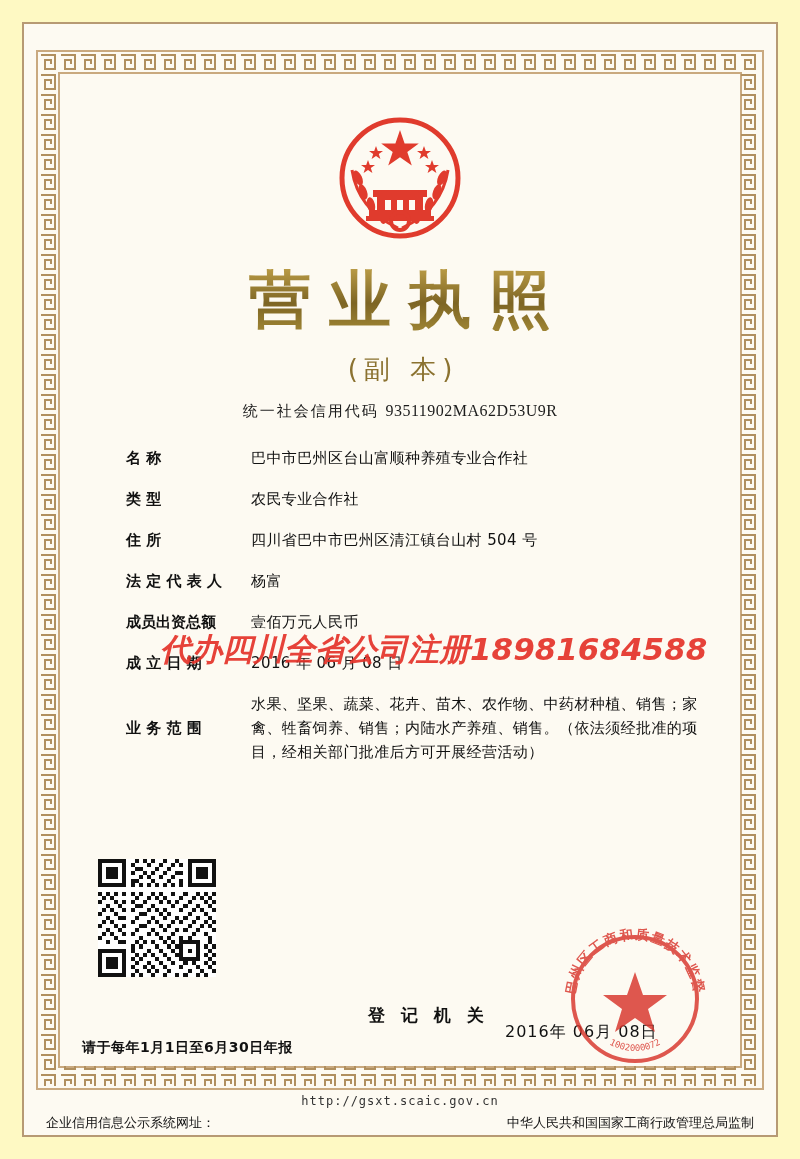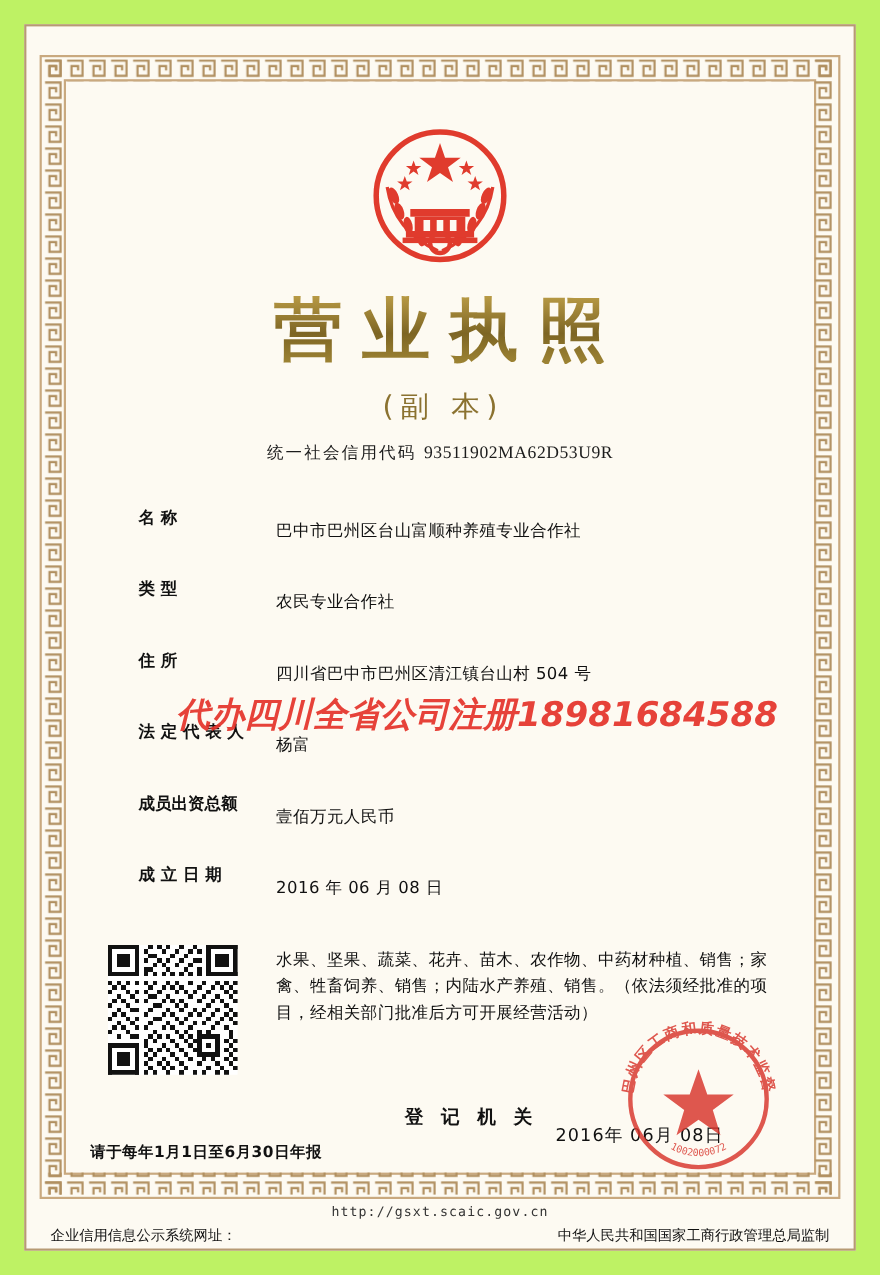--- a/index.html
+++ b/index.html
@@ -10,21 +10,21 @@
     width: 800px;
     height: 1159px;
     background: #ffffff;
     font-family: "Liberation Sans", sans-serif;
     overflow: hidden;
   }
   .page {
     position: relative;
     width: 800px;
     height: 1159px;
-    background: #bef264;
+    background: #fef9c3;
     box-sizing: border-box;
   }
   
   .outer-frame {
     position: absolute;
     left: 22px;
     top: 22px;
     right: 22px;
     bottom: 22px;
     border: 2px solid #b79a74;
@@ -146,21 +146,20 @@
     color: #111;
     white-space: nowrap;
   }
   .value {
     flex: 1;
     font-family: "DejaVu Sans", sans-serif;
     font-size: 15px;
     line-height: 1.6;
     color: #111;
     letter-spacing: 0.4px;
-    margin-top: 24px;
   }
   .value.serif-num { font-family: "DejaVu Sans", sans-serif; }
 
   
   .watermark {
     position: absolute;
     top: 545px;
     left: 90px;
     font-family: "DejaVu Sans", sans-serif;
     font-size: 31px;

